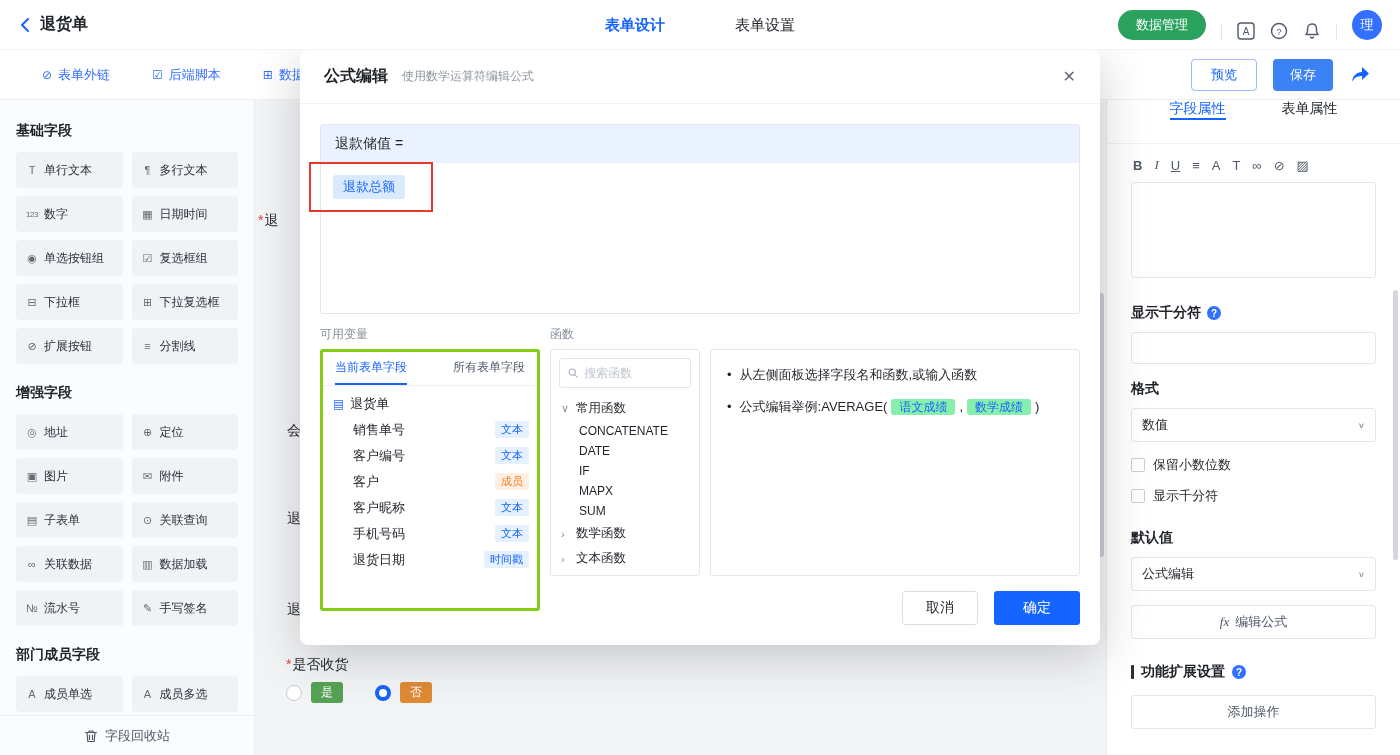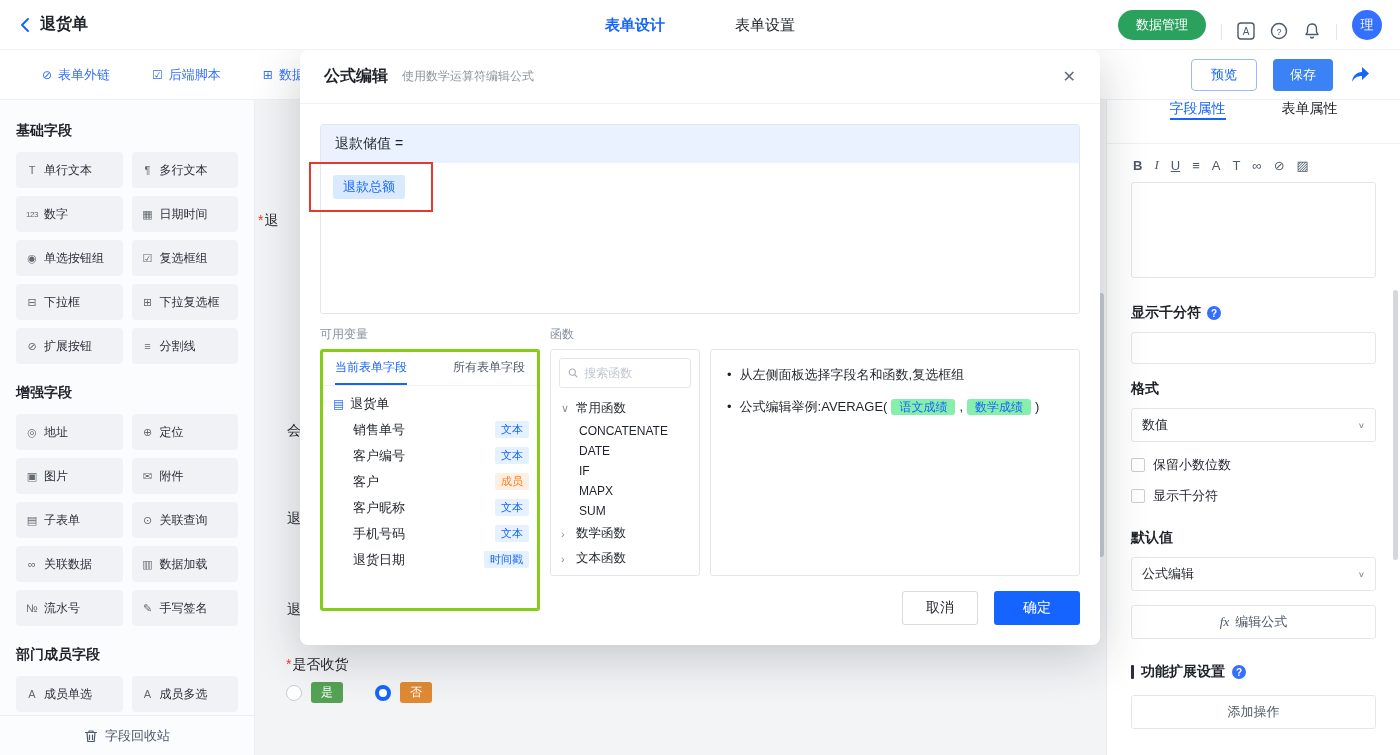--- a/index.html
+++ b/index.html
@@ -454,21 +454,21 @@
             <div class="fgroup">
               <span class="chev2">›</span>
               <span>文本函数</span>
             </div>
           </div>
         </div>
         <div class="col-help">
           <div class="col-label"></div>
           <div class="help-box">
             <div class="help-line">
-              <span class="bullet">•</span><span>从左侧面板选择字段名和函数,复选框组</span>
+              <span class="bullet">•</span><span>从左侧面板选择字段名和函数,或输入函数</span>
             </div>
             <div class="help-line">
               <span class="bullet">•</span><span>公式编辑举例:AVERAGE(</span><span class="h-chip">语文成绩</span><span>,</span><span class="h-chip">数学成绩</span><span>)</span>
             </div>
           </div>
         </div>
       </div>
     </div>
     <div class="annotation"></div>
     <div class="m-ft">

